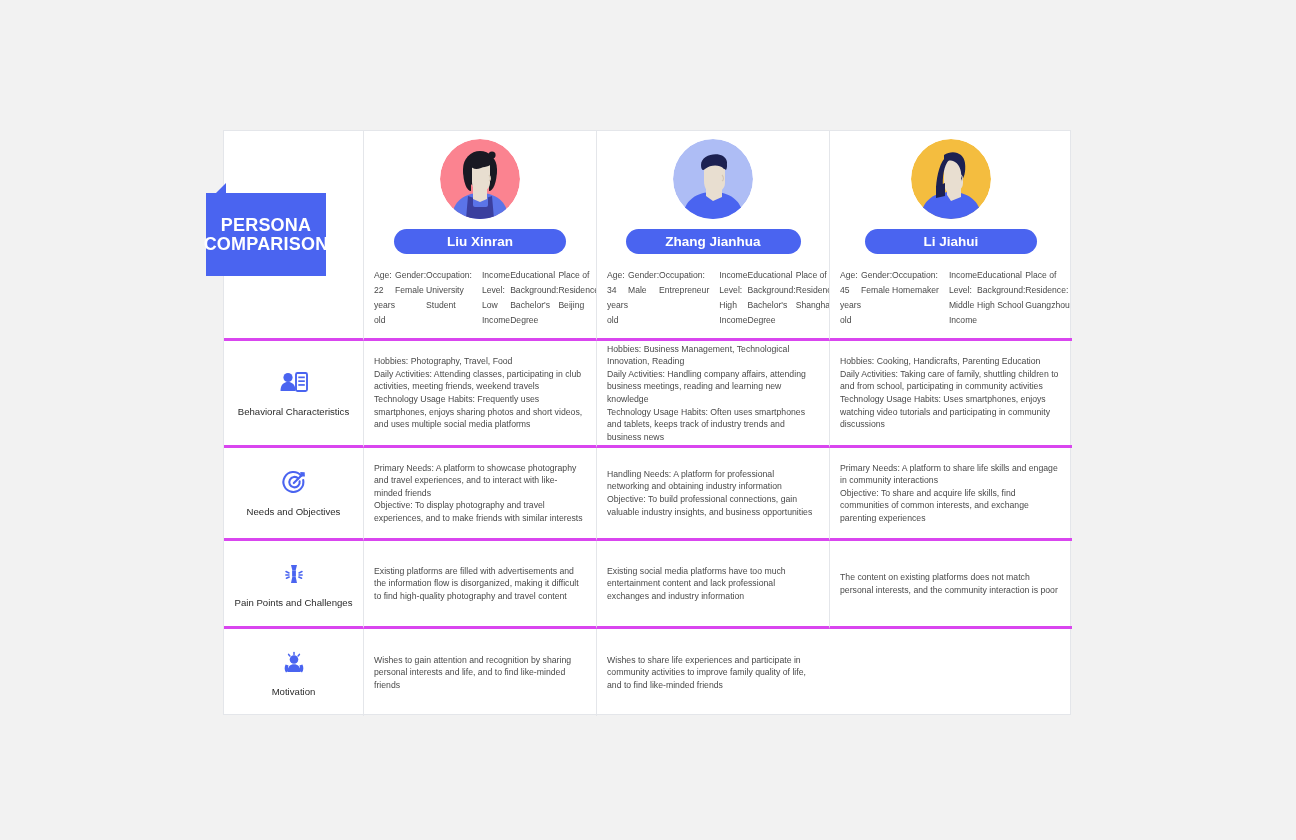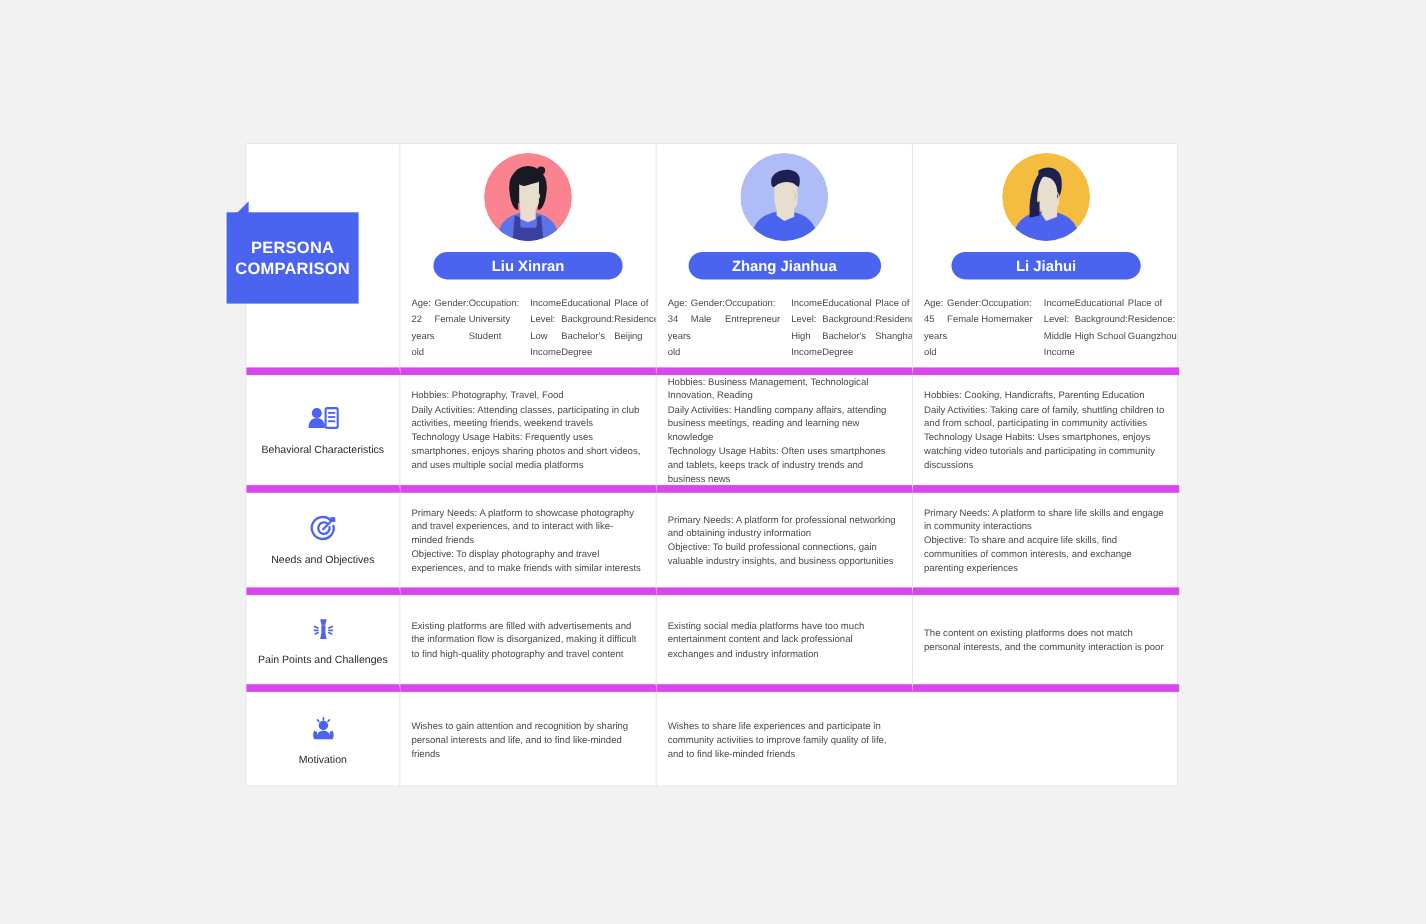--- a/index.html
+++ b/index.html
@@ -30,21 +30,21 @@
     border: 1px solid #e4e6ea;
     box-sizing: border-box;
     display: grid;
     grid-template-columns: 140px 233px 233px 242px;
     grid-template-rows: 210px 107px 93px 88px 87px;
   }
 
   .cell {
     box-sizing: border-box;
     border-right: 1px solid #e4e6ea;
-    border-bottom: 7px solid #d946ef;
+    border-bottom: 3px solid #d946ef;
     position: relative;
     overflow: hidden;
   }
   .cell.last-col { border-right: none; }
   .cell.last-row { border-bottom: none; }
 
   
   #banner {
     position: absolute;
     left: 206px;
@@ -68,21 +68,21 @@
   }
   #banner .banner-text {
     position: absolute;
     left: 0; top: 10px;
     width: 120px; height: 83px;
     display: flex;
     flex-direction: column;
     align-items: center;
     justify-content: center;
     color: #ffffff;
-    font-size: 15px;
+    font-size: 18px;
     font-weight: bold;
     line-height: 19px;
     letter-spacing: 0.2px;
     text-align: center;
   }
 
   
   .persona-head {
     display: flex;
     flex-direction: column;
@@ -304,21 +304,21 @@
           <path d="M21.3 4 L21.5 8.4 L25.9 8.6 L25.7 4.2 Z" fill="#4a64f0"></path>
         </svg>
       </div>
       <div class="rl-text">Needs and Objectives</div>
     </div>
     <div class="cell body-cell vmid">
       <div class="txt">Primary Needs: A platform to showcase photography and travel experiences, and to interact with like-minded friends
 Objective: To display photography and travel experiences, and to make friends with similar interests</div>
     </div>
     <div class="cell body-cell vmid">
-      <div class="txt">Primary Needs: A platform for professional networking and obtaining industry information
+      <div class="txt">Handling Needs: A platform for professional networking and obtaining industry information
 Objective: To build professional connections, gain valuable industry insights, and business opportunities</div>
     </div>
     <div class="cell last-col body-cell vmid">
       <div class="txt">Primary Needs: A platform to share life skills and engage in community interactions
 Objective: To share and acquire life skills, find communities of common interests, and exchange parenting experiences</div>
     </div>
 
     <div class="cell row-label">
       <div class="rl-icon">
         <svg viewBox="0 0 30 30">

